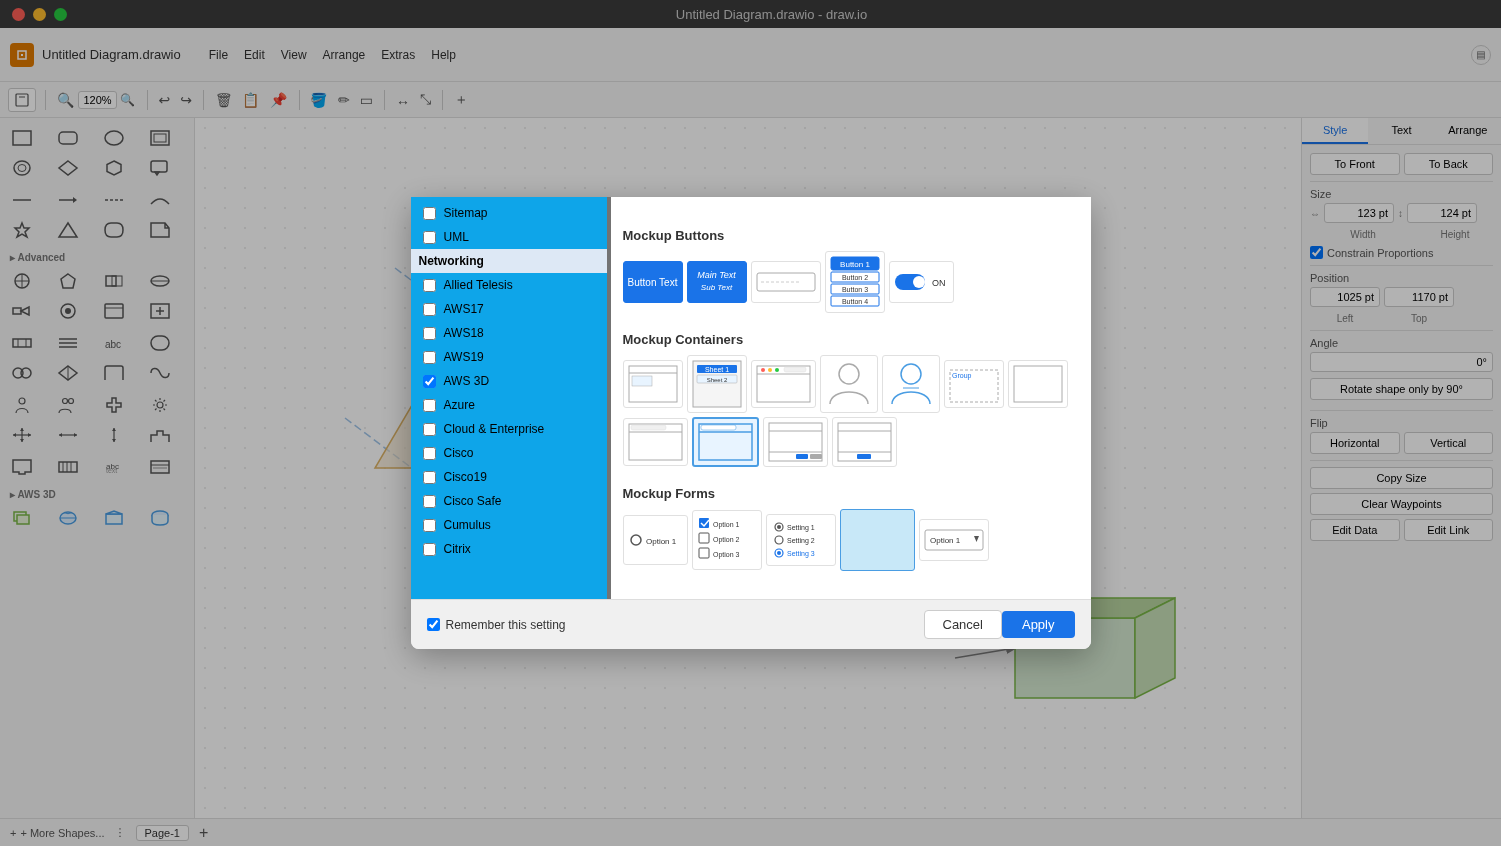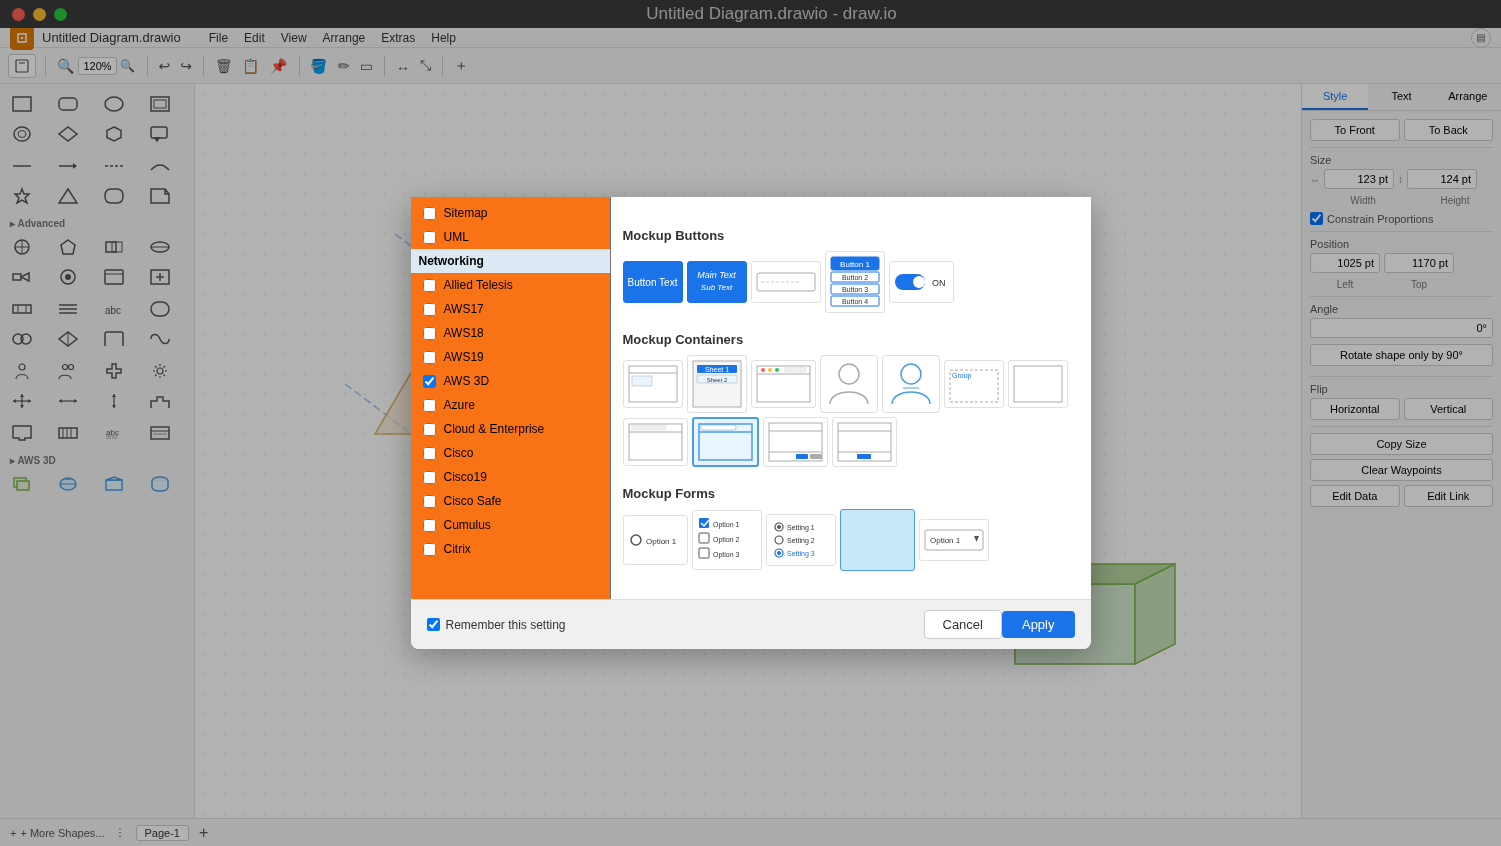--- a/index.html
+++ b/index.html
@@ -5,24 +5,24 @@
     * { box-sizing: border-box; margin: 0; padding: 0; }
     body { font-family: -apple-system, BlinkMacSystemFont, 'Segoe UI', sans-serif; font-size: 12px; background: #e8e8e8; overflow: hidden; width: 1501px; height: 846px; }
 
     
     #titlebar { background: #3c3c3c; height: 28px; display: flex; align-items: center; justify-content: center; position: relative; }
     #titlebar .traffic-lights { position: absolute; left: 12px; display: flex; gap: 8px; }
     .traffic-light { width: 13px; height: 13px; border-radius: 50%; }
     .tl-close { background: #ff5f57; }
     .tl-min { background: #ffbd2e; }
     .tl-max { background: #28ca41; }
-    #titlebar .title { color: #ccc; font-size: 17px; margin-left: 42px; }
+    #titlebar .title { color: #ccc; font-size: 13px; margin-left: 42px; }
 
     
-    #appbar { background: #f5f5f5; height: 20px; display: flex; align-items: center; padding: 0 10px; border-bottom: 1px solid #ddd; }
+    #appbar { background: #f5f5f5; height: 54px; display: flex; align-items: center; padding: 0 10px; border-bottom: 1px solid #ddd; }
     #appbar .app-icon { width: 24px; height: 24px; background: #e07a00; border-radius: 4px; display: flex; align-items: center; justify-content: center; color: white; font-size: 14px; font-weight: bold; margin-right: 8px; }
     #appbar .app-title { font-size: 13px; color: #333; margin-right: 20px; }
     #appbar .menu-items { display: flex; gap: 16px; margin-left: 8px; }
     #appbar .menu-item { font-size: 12px; color: #333; cursor: pointer; }
     #appbar .account-icon { margin-left: auto; width: 20px; height: 20px; border: 1px solid #ccc; border-radius: 50%; display: flex; align-items: center; justify-content: center; font-size: 10px; color: #666; }
 
     
     #toolbar { background: #f5f5f5; height: 36px; display: flex; align-items: center; padding: 0 8px; border-bottom: 1px solid #ddd; gap: 6px; }
     .toolbar-btn { background: #fff; border: 1px solid #ccc; border-radius: 3px; padding: 2px 6px; font-size: 11px; cursor: pointer; height: 24px; display: flex; align-items: center; gap: 2px; }
     .toolbar-sep { width: 1px; height: 20px; background: #ccc; margin: 0 3px; }
@@ -66,21 +66,21 @@
     .bb-page { font-size: 11px; color: #333; border: 1px solid #ccc; border-radius: 3px; padding: 1px 8px; background: #fff; }
     .bb-add { color: #555; cursor: pointer; font-size: 16px; line-height: 1; }
 
     
     #modal-overlay { position: fixed; inset: 0; background: rgba(0,0,0,0.3); display: flex; align-items: center; justify-content: center; z-index: 100; }
     #modal { background: #f0f0f0; border-radius: 8px; box-shadow: 0 8px 32px rgba(0,0,0,0.3); width: 680px; max-height: 520px; display: flex; flex-direction: column; }
     #modal-header { background: #e8e8e8; border-radius: 8px 8px 0 0; padding: 12px 16px; display: flex; align-items: center; justify-content: space-between; border-bottom: 1px solid #ccc; }
     #modal-title { font-size: 15px; font-weight: bold; color: #2a6fbd; flex: 1; text-align: center; }
     #modal-close { cursor: pointer; font-size: 18px; color: #666; background: none; border: none; line-height: 1; }
     #modal-body { display: flex; flex: 1; overflow: hidden; }
-    #modal-left { width: 200px; background: #f97316; border-right: 1px solid #737373; overflow-y: auto; padding: 4px 0; }
+    #modal-left { width: 200px; background: #0ea5e9; border-right: 4px solid #737373; overflow-y: auto; padding: 4px 0; }
     .ml-item { display: flex; align-items: center; gap: 8px; padding: 5px 12px; font-size: 12px; cursor: pointer; }
     .ml-item.active { background: #dde8f5; font-weight: bold; }
     .ml-item input[type="checkbox"] { width: 13px; height: 13px; cursor: pointer; }
     #modal-right { flex: 1; overflow-y: auto; padding: 12px; background: #fff; }
     .shape-category { margin-bottom: 16px; margin-top: 19px; }
     .shape-category-title { font-size: 13px; font-weight: bold; color: #333; margin-bottom: 8px; }
     .shape-previews { display: flex; flex-wrap: wrap; gap: 4px; align-items: center; }
     .sp-item { border: 1px solid #e0e0e0; border-radius: 3px; background: #fff; display: flex; align-items: center; justify-content: center; padding: 4px; cursor: pointer; min-width: 60px; min-height: 42px; }
     #modal-footer { padding: 10px 16px; background: #f0f0f0; border-top: 1px solid #ddd; border-radius: 0 0 8px 8px; display: flex; align-items: center; justify-content: flex-end; }
     .mf-remember { display: flex; align-items: center; gap: 6px; font-size: 12px; color: #333; margin-right: auto; }

